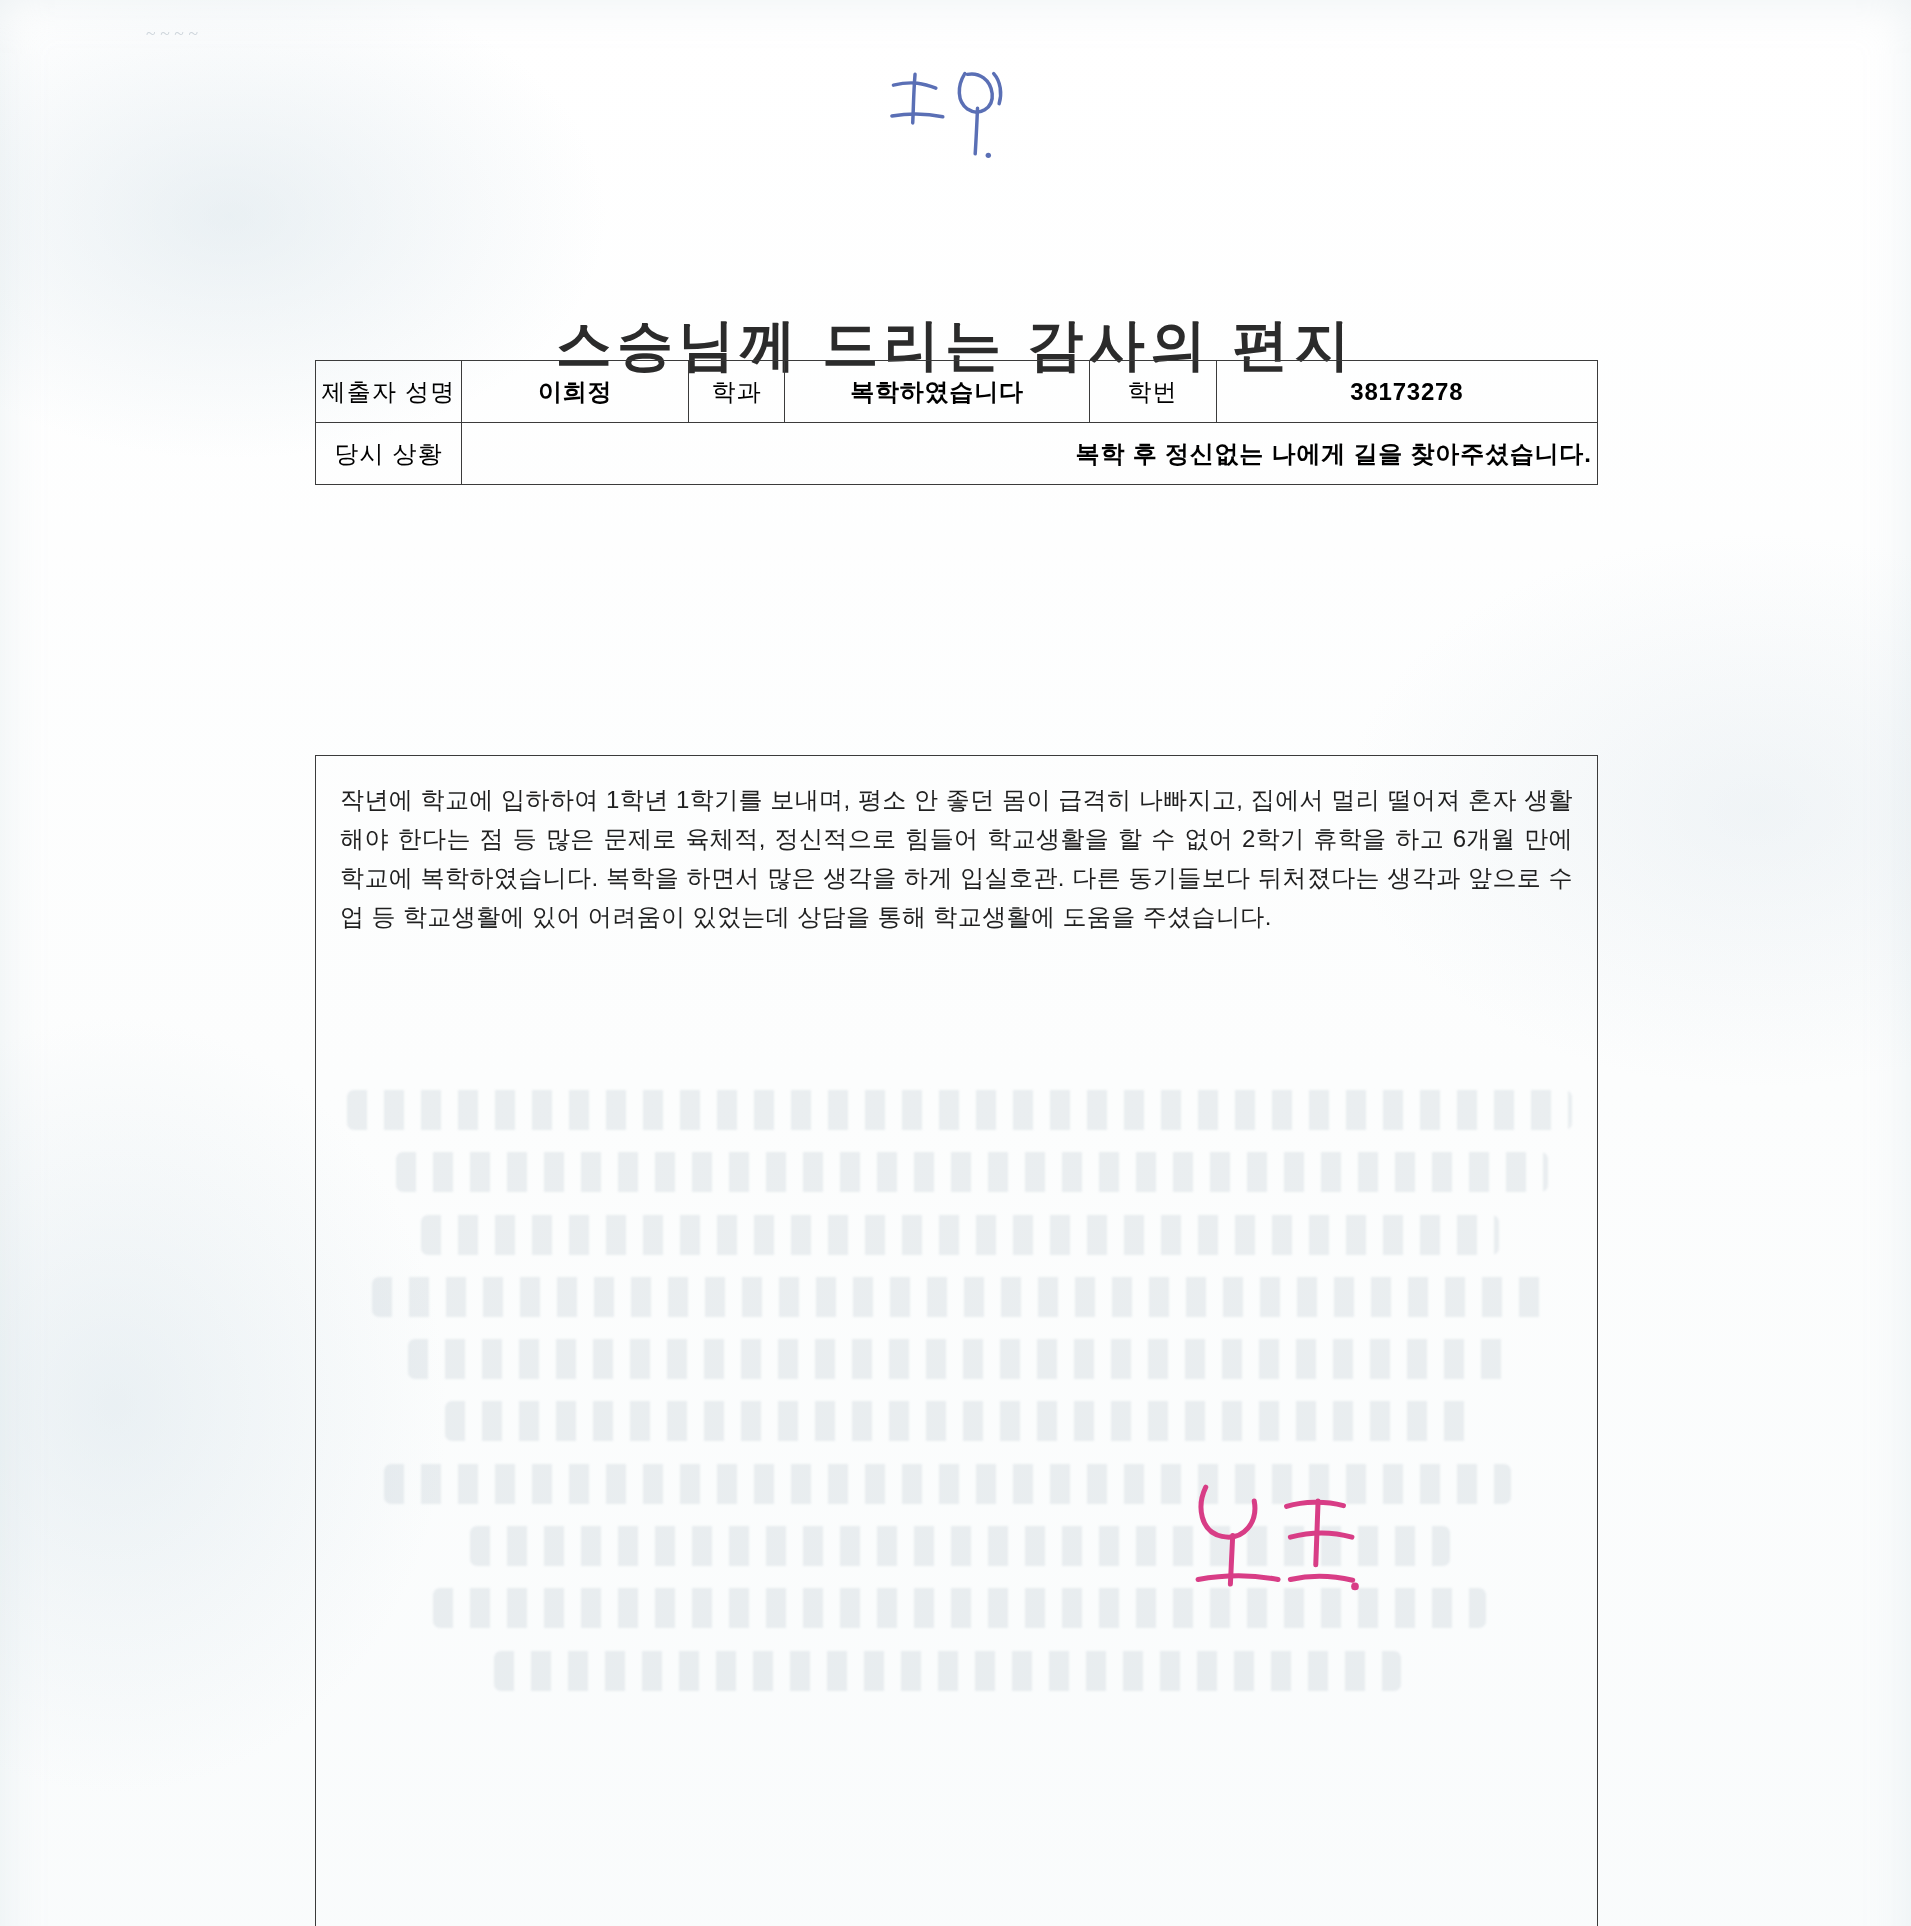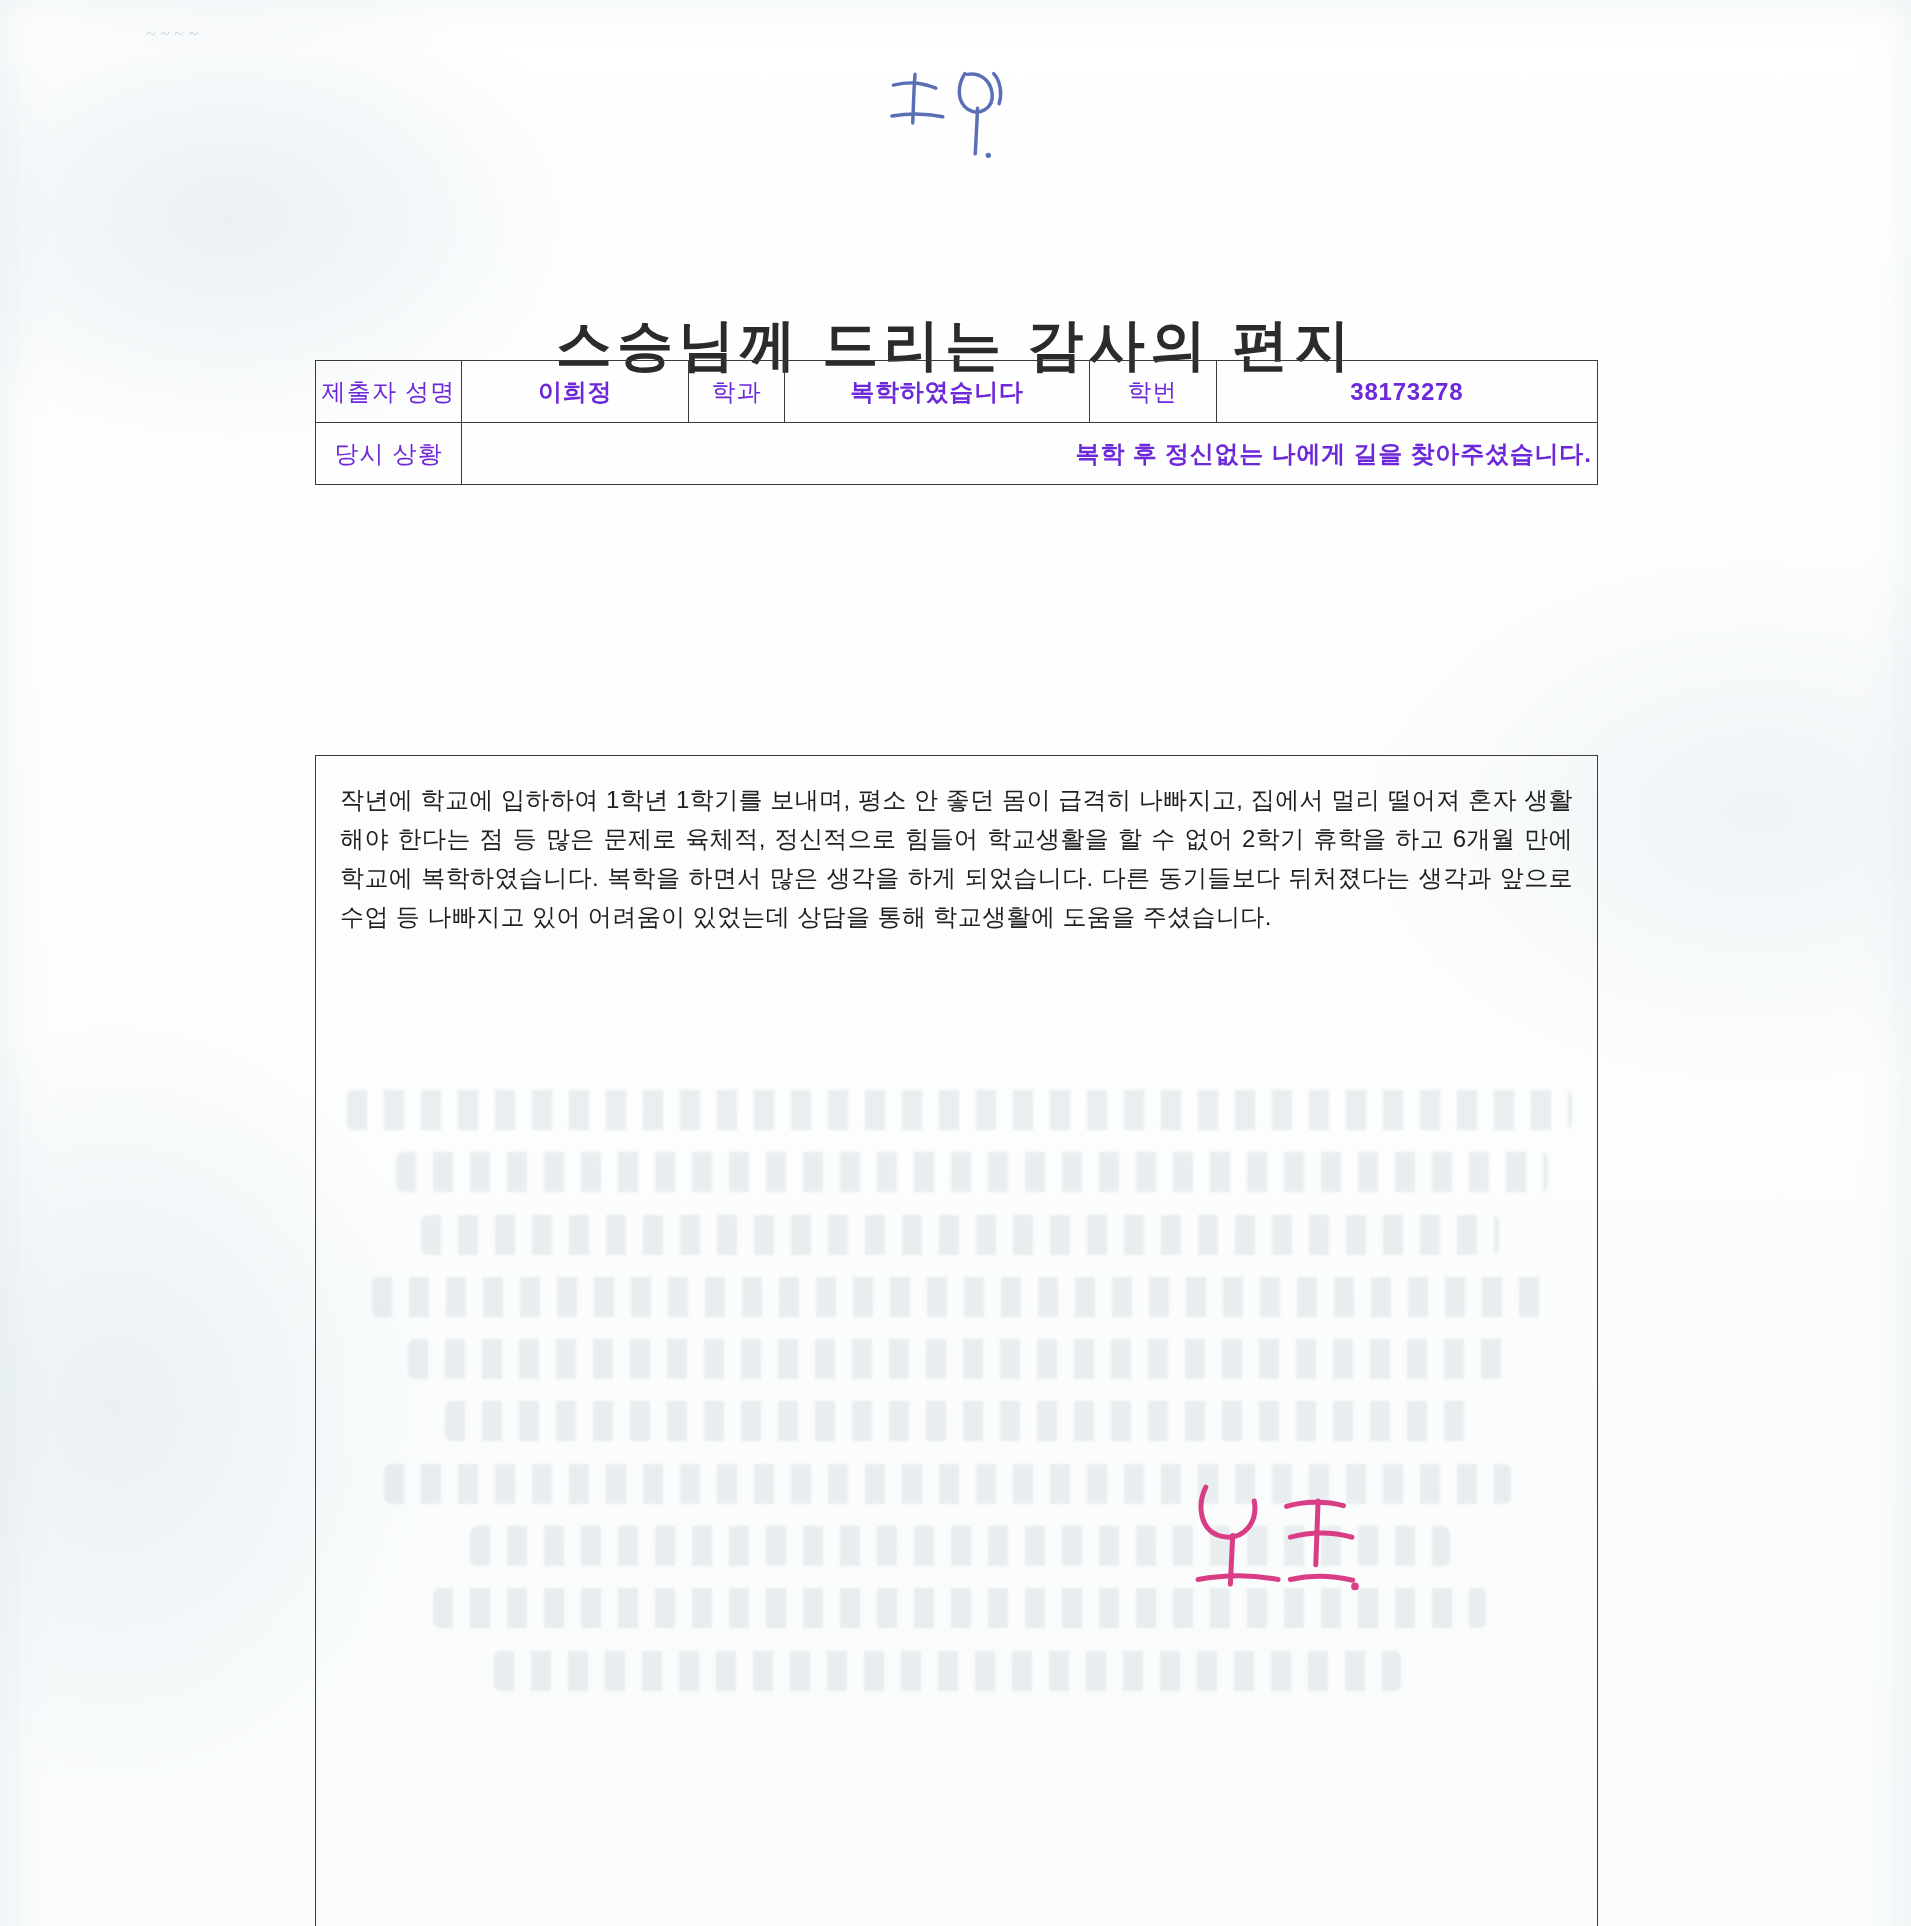--- a/index.html
+++ b/index.html
@@ -85,21 +85,21 @@
     width: 1283px;
     border-collapse: collapse;
     table-layout: fixed;
   }
   table.form td {
     border: 1.2px solid #3b3b3b;
     height: 61px;
     font-size: 24px;
     text-align: center;
     vertical-align: middle;
-    color: #6d28d9;
+    color: #000000;
     padding: 0 5.4px;
     line-height: 1.25;
   }
   td.lbl { letter-spacing: 1.2px; }
   td.val { letter-spacing: 0.8px; font-weight: bold; }
   .two-line { line-height: 1.18; }
 
   .body-box {
     position: absolute;
     left: 315px;
@@ -191,21 +191,21 @@
         <td class="val">38173278</td>
       </tr>
       <tr>
         <td class="lbl">당시 상황</td>
         <td class="val" colspan="5" style="text-align:right; padding-left:15.4px">복학 후 정신없는 나에게 길을 찾아주셨습니다.</td>
       </tr>
     </tbody>
   </table>
 
   <div class="body-box">
-    <div class="body-text">작년에 학교에 입하하여 1학년 1학기를 보내며, 평소 안 좋던 몸이 급격히 나빠지고, 집에서 멀리 떨어져 혼자 생활해야 한다는 점 등 많은 문제로 육체적, 정신적으로 힘들어 학교생활을 할 수 없어 2학기 휴학을 하고 6개월 만에 학교에 복학하였습니다. 복학을 하면서 많은 생각을 하게 되었습니다. 다른 동기들보다 뒤처졌다는 생각과 앞으로 수업 등 나빠지고 있어 어려움이 있었는데 상담을 통해 학교생활에 도움을 주셨습니다.</div>
+    <div class="body-text">작년에 학교에 입하하여 1학년 1학기를 보내며, 평소 안 좋던 몸이 급격히 나빠지고, 집에서 멀리 떨어져 혼자 생활해야 한다는 점 등 많은 문제로 육체적, 정신적으로 힘들어 학교생활을 할 수 없어 2학기 휴학을 하고 6개월 만에 학교에 복학하였습니다. 복학을 하면서 많은 생각을 하게 입실호관. 다른 동기들보다 뒤처졌다는 생각과 앞으로 수업 등 학교생활에 있어 어려움이 있었는데 상담을 통해 학교생활에 도움을 주셨습니다.</div>
   </div>
 
   <div class="bleed">
     <div></div>
       <div></div>
       <div></div>
       <div></div>
       <div></div>
     <div></div>
       <div></div>

